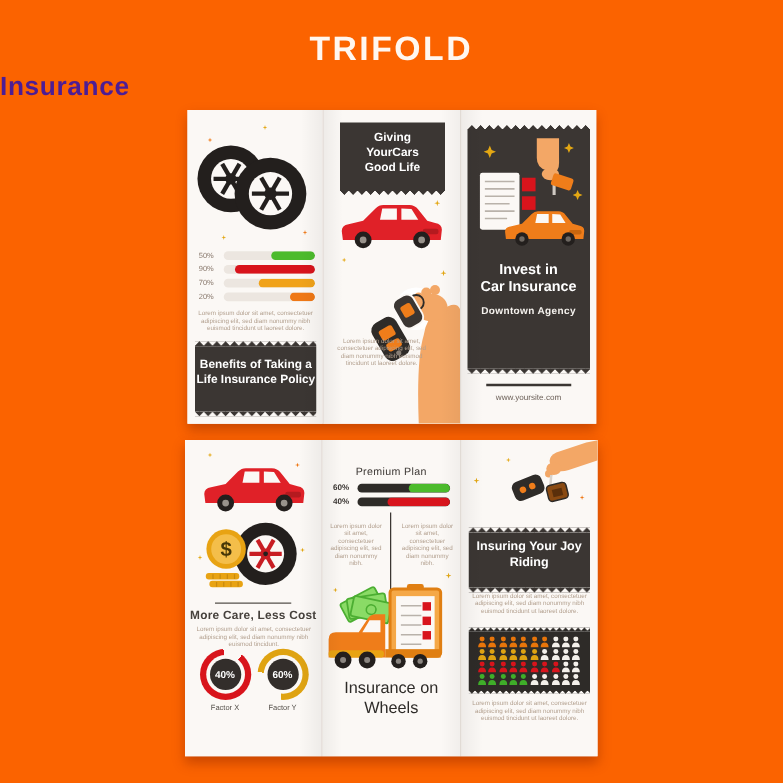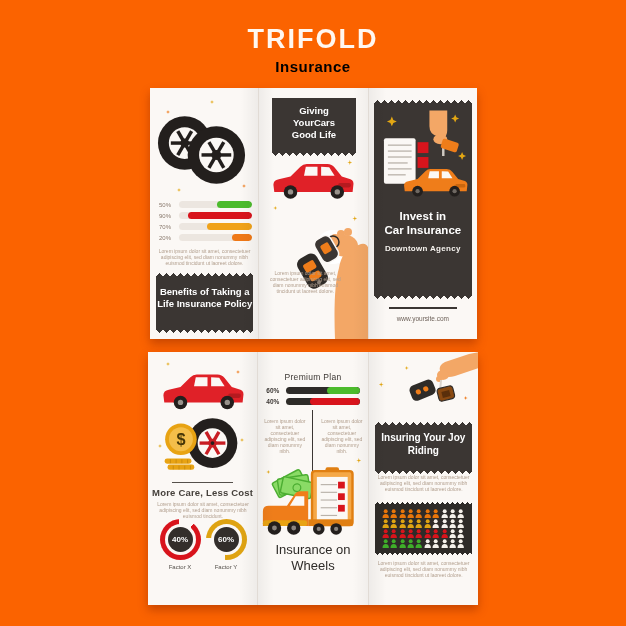--- a/index.html
+++ b/index.html
@@ -4,22 +4,22 @@
 <style>
   html,body{margin:0;padding:0}
   body{
     width:626px;height:626px;position:relative;overflow:hidden;
     background:#FB6300;
     font-family:"Liberation Sans", sans-serif;
   }
   
   .hdr-title{position:absolute;top:24px;left:0;right:0;text-align:center;
     color:#FFF7F0;font-size:27px;font-weight:bold;letter-spacing:2px}
-  .hdr-sub{position:absolute;top:58px;left:0;right:0;text-align:center;
-    color:#000000;font-size:15px;font-weight:bold;letter-spacing:.5px}
+  .hdr-sub{position:absolute;top:58px;left:0;right:0;
+    color:#4c1d95;font-size:21px;font-weight:bold;letter-spacing:.5px}
 
   
   .brochure{position:absolute;display:flex;background:#FBF8F5;
     box-shadow:0 5px 9px rgba(140,35,0,.45)}
   #brochure-top{left:150px;top:88px;width:327px;height:251px}
   #brochure-bottom{left:148px;top:352px;width:330px;height:253px}
   .panel{position:relative;flex:1;overflow:hidden;background:#FBF8F5}
   .panel + .panel{border-left:1px solid rgba(70,45,20,.14)}
   .panel::after{content:"";position:absolute;inset:0;pointer-events:none}
   .panel.pl::after{background:linear-gradient(to right, rgba(0,0,0,0) 84%, rgba(0,0,0,.05))}

